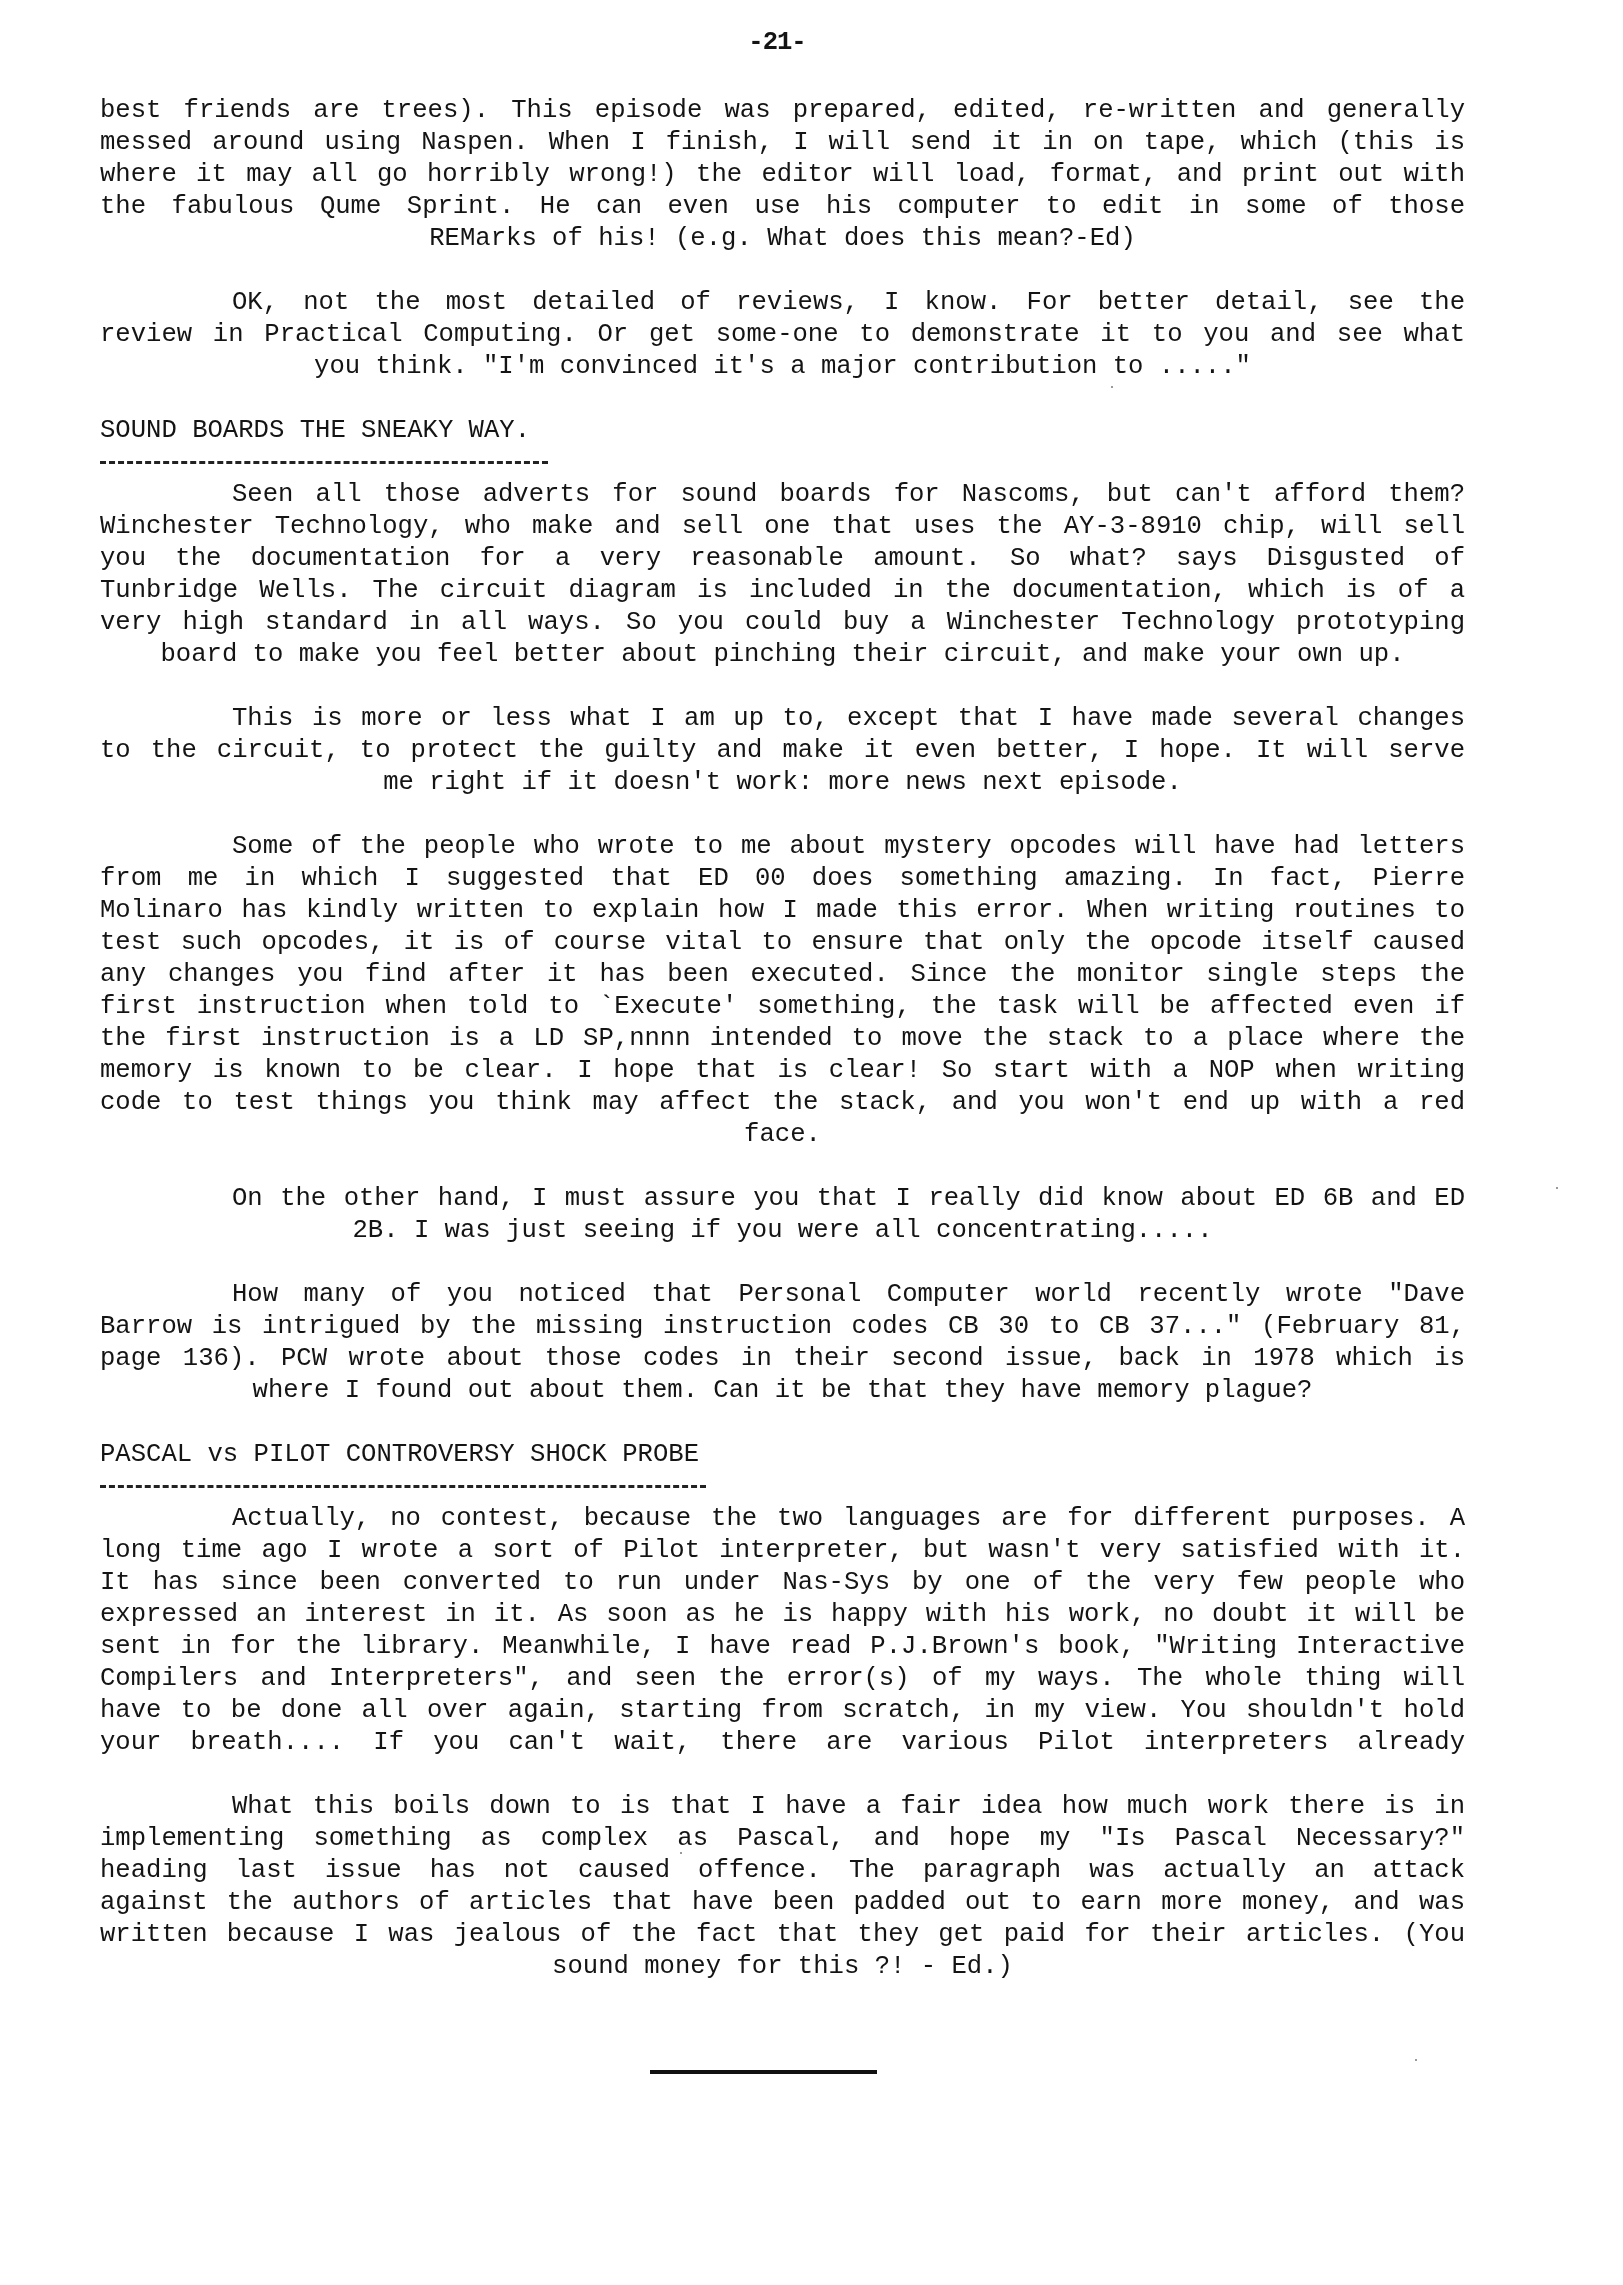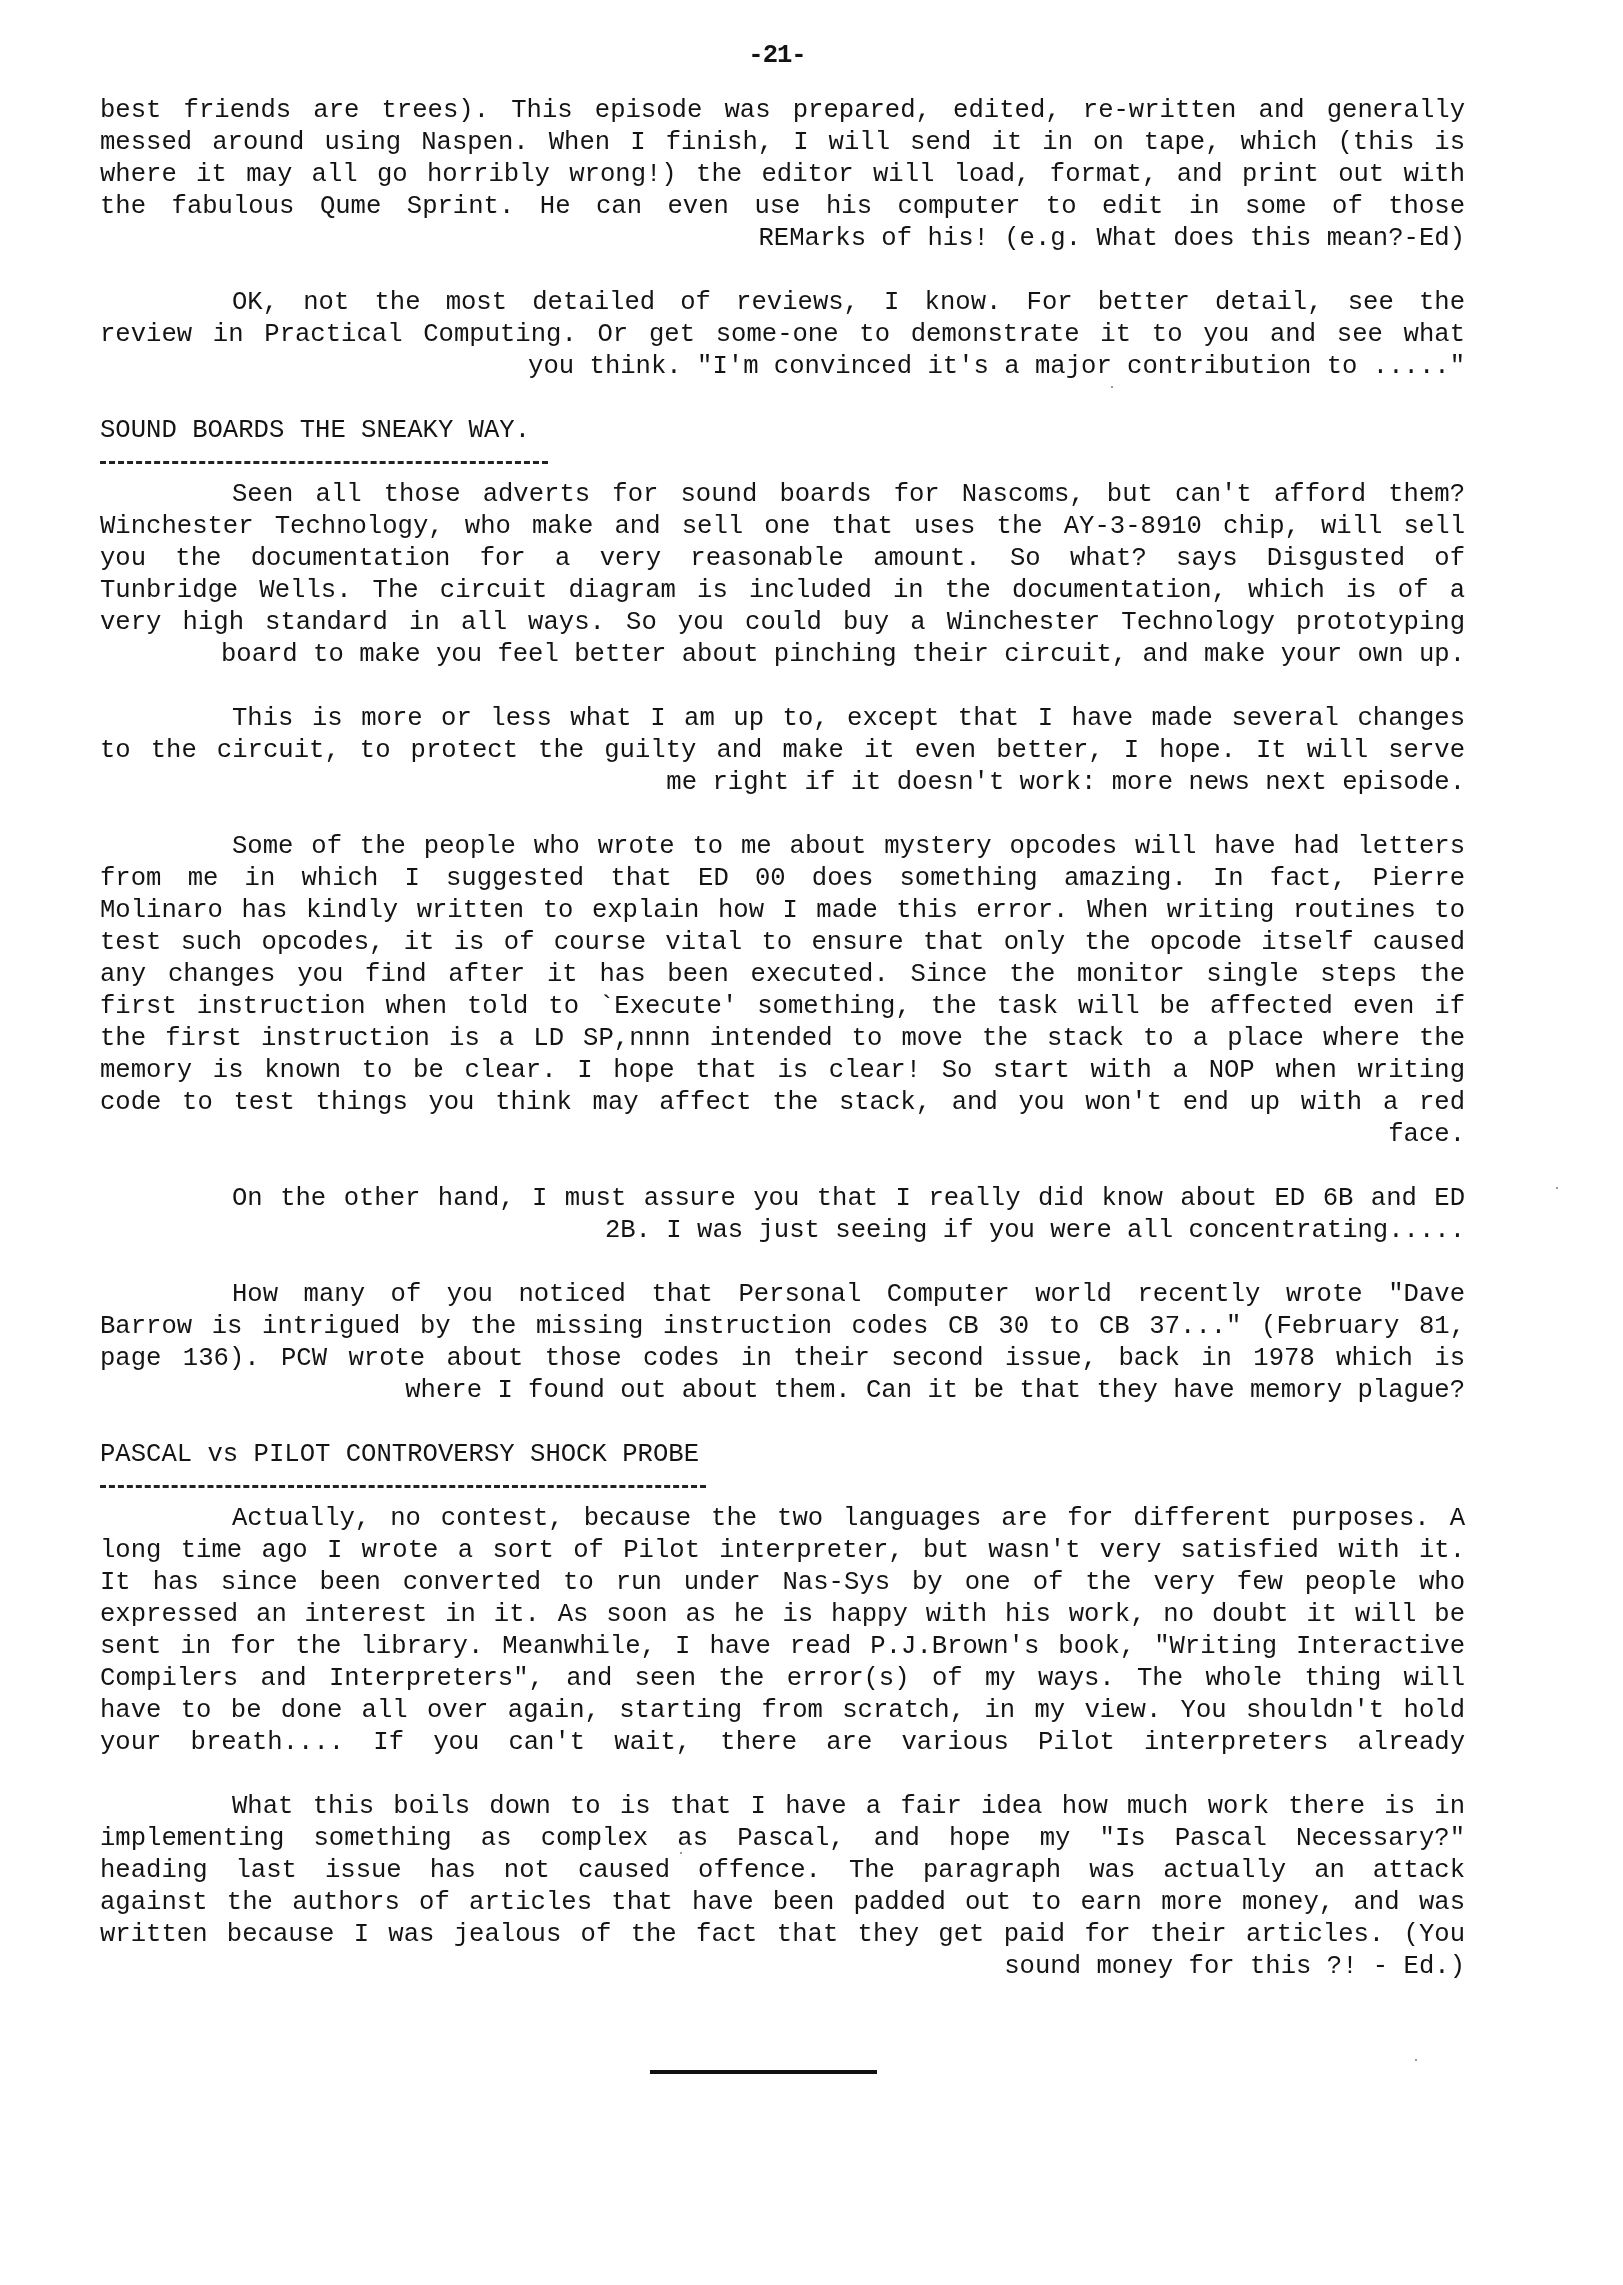--- a/index.html
+++ b/index.html
@@ -10,21 +10,21 @@
     body {
       width: 1623px;
       height: 2285px;
       position: relative;
       overflow: hidden;
       font-family: "Liberation Mono", "DejaVu Sans Mono", monospace;
       color: #141414;
     }
     .page-number {
       position: absolute;
-      top: 39px;
+      top: 26px;
       left: 0;
       width: 1554px;
       text-align: center;
       font-size: 25.6px;
       line-height: 33px;
       font-weight: bold;
       letter-spacing: -1px;
     }
     .content {
       position: absolute;
@@ -39,21 +39,21 @@
       font-size: 25.6px;
       white-space: pre;
       overflow: visible;
     }
     .line.full {
       text-align: justify;
       text-align-last: justify;
       white-space: normal;
     }
     .line.last {
-      text-align: right;
+      text-align: center;
     }
     .line.indent {
       text-indent: 132px;
     }
     .blank {
       height: 32px;
     }
     .dashes {
       display: block;
       height: 32px;

